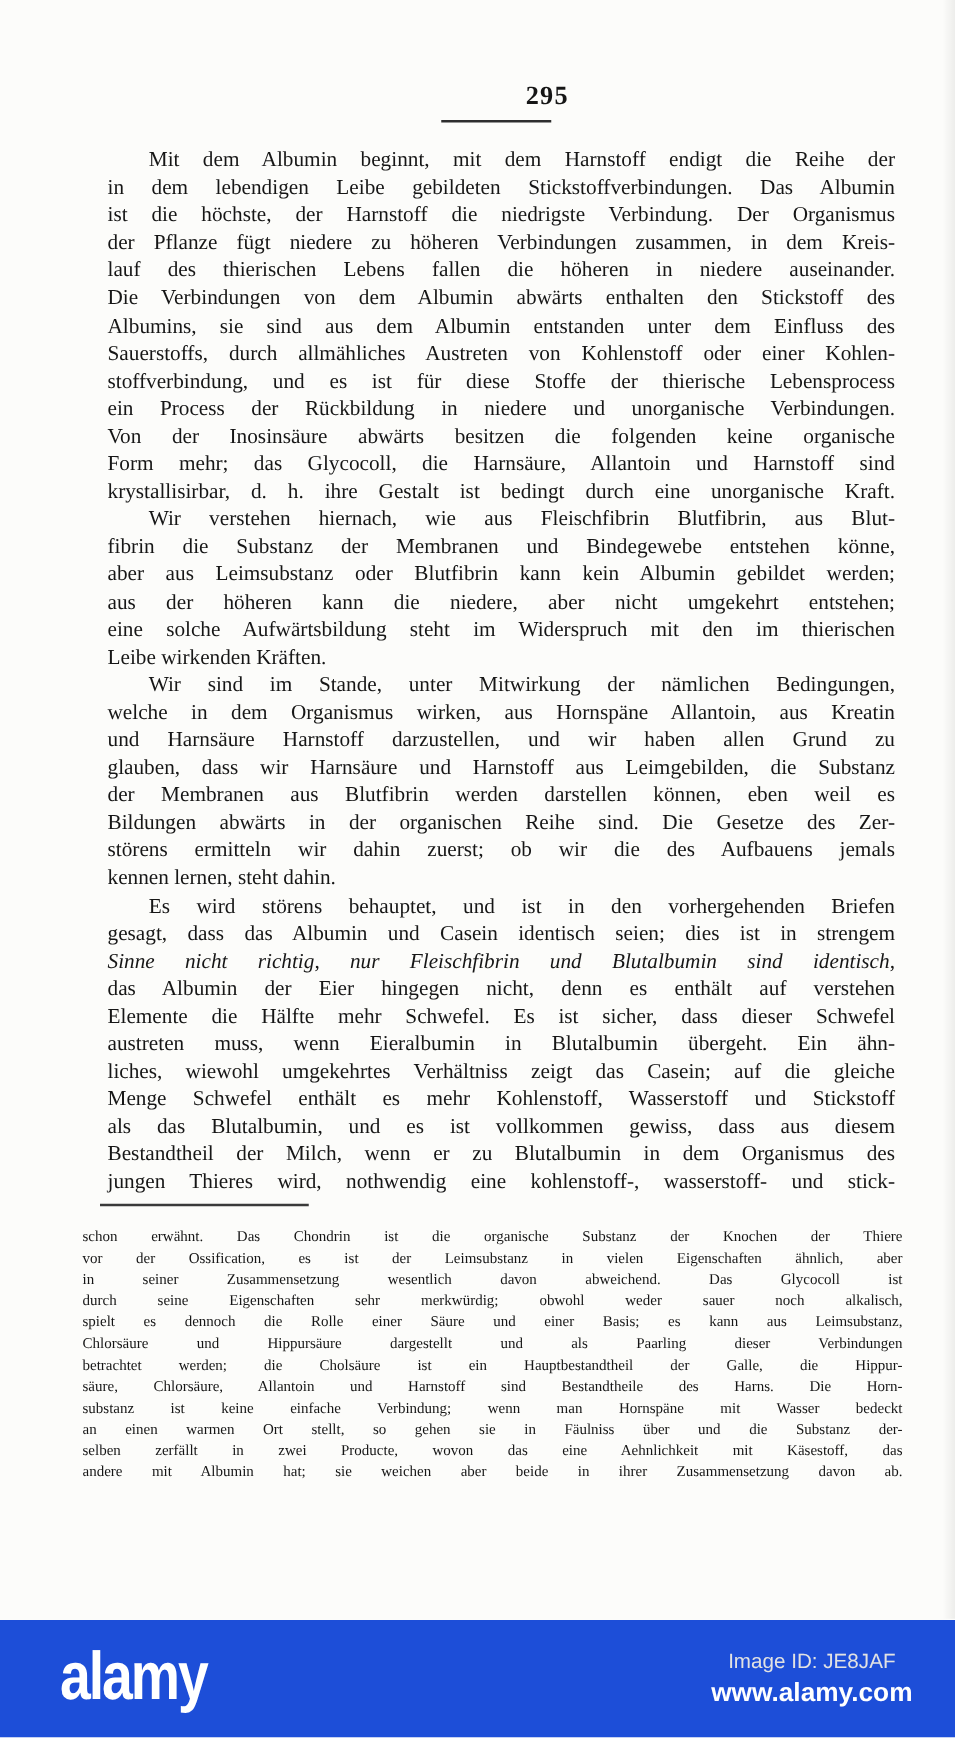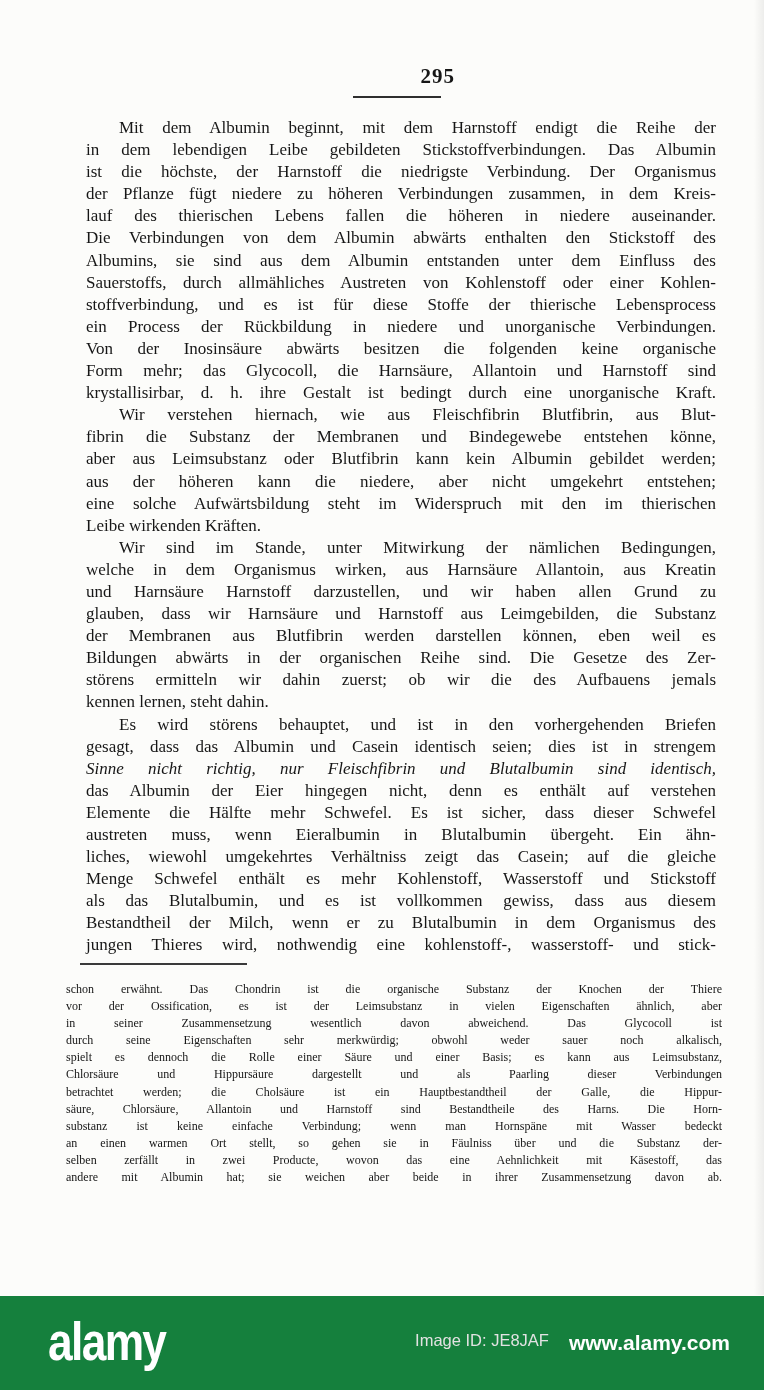--- a/index.html
+++ b/index.html
@@ -41,32 +41,32 @@
   }
   #footnote{
     position:absolute;top:981px;left:66px;width:656px;
     font-size:12px;line-height:17.1px;
   }
   #footnote .line{
     text-align:justify;text-align-last:justify;height:17.1px;
   }
   .wm-bar{
     position:absolute;left:0;bottom:0;width:764px;height:94px;
-    background:#15803d;
+    background:#1d4ed8;
     display:flex;align-items:center;justify-content:space-between;
     box-sizing:border-box;padding:0 34px 0 48px;
     font-family:"Liberation Sans","DejaVu Sans",sans-serif;
   }
   .wm-logo{
     color:#ffffff;font-weight:bold;font-size:54px;line-height:1;
     letter-spacing:-2px;transform:scaleX(0.82);transform-origin:left center;
     margin-top:-4px;
   }
   .wm-right{
-    display:flex;flex-direction:row;align-items:flex-start;gap:20px;
+    display:flex;flex-direction:column;align-items:center;gap:4px;
   }
   .wm-id{color:#e2e2e2;font-size:16.5px;font-weight:normal;}
   .wm-url{color:#ffffff;font-size:21px;font-weight:bold;}
 </style>
 </head>
 <body>
 
 <div id="page">
 
   <div class="pageno">295</div>
@@ -91,21 +91,21 @@
       <div>
         <div class="line first">Wir verstehen hiernach, wie aus Fleischfibrin Blutfibrin, aus Blut-</div>
         <div class="line">fibrin die Substanz der Membranen und Bindegewebe entstehen könne,</div>
         <div class="line">aber aus Leimsubstanz oder Blutfibrin kann kein Albumin gebildet werden;</div>
         <div class="line">aus der höheren kann die niedere, aber nicht umgekehrt entstehen;</div>
         <div class="line">eine solche Aufwärtsbildung steht im Widerspruch mit den im thierischen</div>
         <div class="line endline">Leibe wirkenden Kräften.</div>
       </div>
       <div>
         <div class="line first">Wir sind im Stande, unter Mitwirkung der nämlichen Bedingungen,</div>
-        <div class="line">welche in dem Organismus wirken, aus Harnsäure Allantoin, aus Kreatin</div>
+        <div class="line">welche in dem Organismus wirken, aus Hornspäne Allantoin, aus Kreatin</div>
         <div class="line">und Harnsäure Harnstoff darzustellen, und wir haben allen Grund zu</div>
         <div class="line">glauben, dass wir Harnsäure und Harnstoff aus Leimgebilden, die Substanz</div>
         <div class="line">der Membranen aus Blutfibrin werden darstellen können, eben weil es</div>
         <div class="line">Bildungen abwärts in der organischen Reihe sind.  Die Gesetze des Zer-</div>
         <div class="line">störens ermitteln wir dahin zuerst; ob wir die des Aufbauens jemals</div>
         <div class="line endline">kennen lernen, steht dahin.</div>
       </div>
       <div>
         <div class="line first">Es wird störens behauptet, und ist in den vorhergehenden Briefen</div>
         <div class="line">gesagt, dass das Albumin und Casein identisch seien; dies ist in strengem</div>

